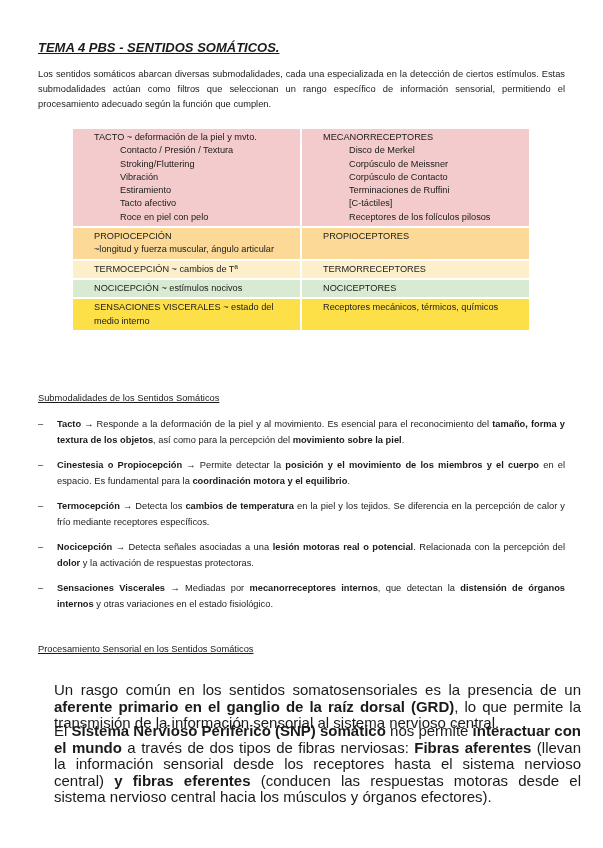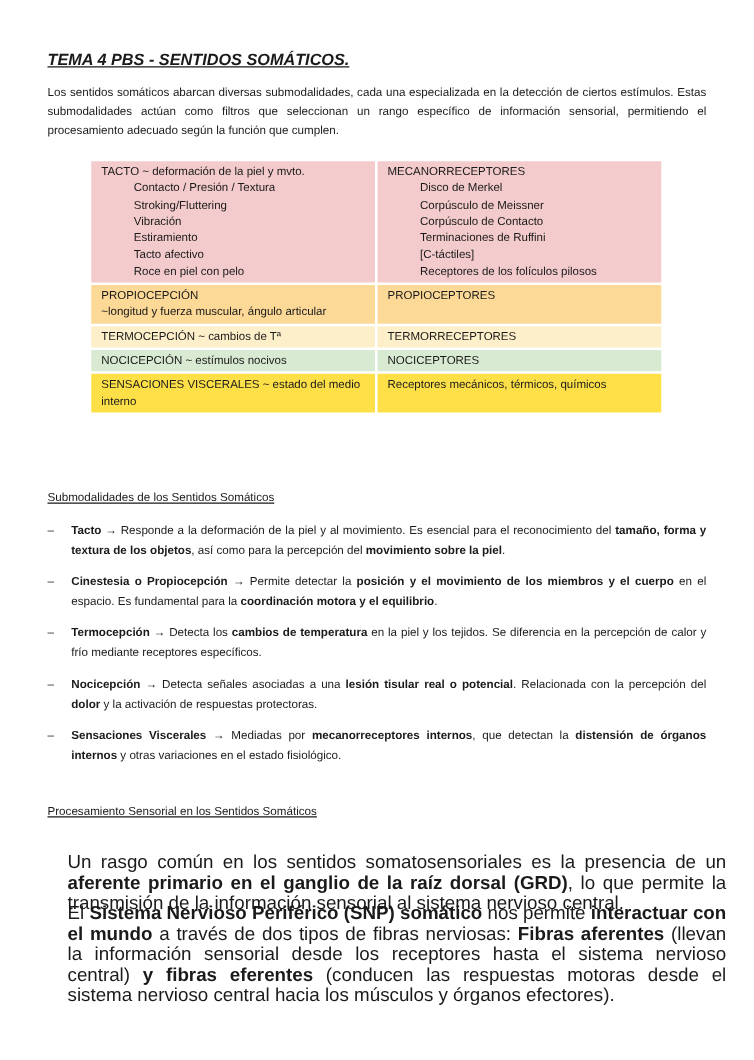--- a/index.html
+++ b/index.html
@@ -2,21 +2,21 @@
 <html><head>
 <meta charset="utf-8">
 <style>
   html, body { margin:0; padding:0; background:#ffffff; }
   body { width:603px; height:848px; position:relative; overflow:hidden;
          font-family:"Liberation Sans", sans-serif; color:#1a1a1a; }
   .page { position:absolute; left:38px; top:40px; width:527px; }
   .title { font-size:13px; font-weight:bold; text-decoration:underline; margin:0 0 12px 0; letter-spacing:0;font-style:italic; }
   .intro { font-size:9.3px; line-height:15px; text-align:justify; margin:0 0 10px 0; }
   table.somatic { position:absolute; left:33px; top:87px; width:460px; border-collapse:separate; border-spacing:2px 2px; font-size:9.2px; line-height:13.3px; }
-  table.somatic td { padding:2px 8px; vertical-align:top; width:50%; }
+  table.somatic td { padding:2px 21px; vertical-align:top; width:50%; }
   .r-tacto td { background:#f3cbcc; }
   .r-propio td { background:#fcd996;margin-left:41px; }
   .r-termo td { background:#fdefc9; }
   .r-noci td { background:#d9ead2; }
   .r-prurito td { background:#cbdff0; }
   .r-visc td { background:#fde047; }
   .sub { padding-left:26px; display:block; }
   .section-h { position:absolute; left:0; font-size:9.3px; text-decoration:underline; }
   ul.list { position:absolute; left:0; width:527px; margin:0; padding:0; list-style:none; }
   ul.list li { position:relative; padding-left:19px; font-size:9.3px; line-height:16px; text-align:justify; margin-bottom:9px; }
@@ -70,20 +70,20 @@
       <td>Receptores mecánicos, térmicos, químicos</td>
     </tr>
   </tbody>
     </table>
 
   <div class="section-h" style="top:353px">Submodalidades de los Sentidos Somáticos</div>
   <ul class="list" style="top:376px" id="sublist">
       <li><span class="dash">–</span><b>Tacto</b><span> → Responde a la deformación de la piel y al movimiento. Es esencial para el reconocimiento del </span><b>tamaño, forma y textura de los objetos</b><span>, así como para la percepción del </span><b>movimiento sobre la piel</b><span>.</span></li>
       <li><span class="dash">–</span><b>Cinestesia o Propiocepción</b><span> → Permite detectar la </span><b>posición y el movimiento de los miembros y el cuerpo</b><span> en el espacio. Es fundamental para la </span><b>coordinación motora y el equilibrio</b><span>.</span></li>
       <li><span class="dash">–</span><b>Termocepción</b><span> → Detecta los </span><b>cambios de temperatura</b><span> en la piel y los tejidos. Se diferencia en la percepción de calor y frío mediante receptores específicos.</span></li>
-      <li><span class="dash">–</span><b>Nocicepción</b><span> → Detecta señales asociadas a una </span><b>lesión tisular real o potencial</b><span>. Relacionada con la percepción del </span><b>dolor</b><span> y la activación de respuestas protectoras.</span></li>
+      <li><span class="dash">–</span><b>Nocicepción</b><span> → Detecta señales asociadas a una </span><b>lesión motoras real o potencial</b><span>. Relacionada con la percepción del </span><b>dolor</b><span> y la activación de respuestas protectoras.</span></li>
       <li><span class="dash">–</span><b>Sensaciones Viscerales</b><span> → Mediadas por </span><b>mecanorreceptores internos</b><span>, que detectan la </span><b>distensión de órganos internos</b><span> y otras variaciones en el estado fisiológico.</span></li>
     </ul>
 
   <div class="section-h" style="top:604px">Procesamiento Sensorial en los Sentidos Somáticos</div>
   <div class="para" style="top:626px"><span>Un rasgo común en los sentidos somatosensoriales es la presencia de un </span><b>aferente primario en el ganglio de la raíz dorsal (GRD)</b><span>, lo que permite la transmisión de la información sensorial al sistema nervioso central.</span></div>
   <div class="para" style="top:667px"><span>El </span><b>Sistema Nervioso Periférico (SNP) somático</b><span> nos permite </span><b>interactuar con el mundo</b><span> a través de dos tipos de fibras nerviosas: </span><b>Fibras aferentes</b><span> (llevan la información sensorial desde los receptores hasta el sistema nervioso central) </span><b>y fibras eferentes</b><span> (conducen las respuestas motoras desde el sistema nervioso central hacia los músculos y órganos efectores).</span></div>
 </div>
 
 </body></html>

